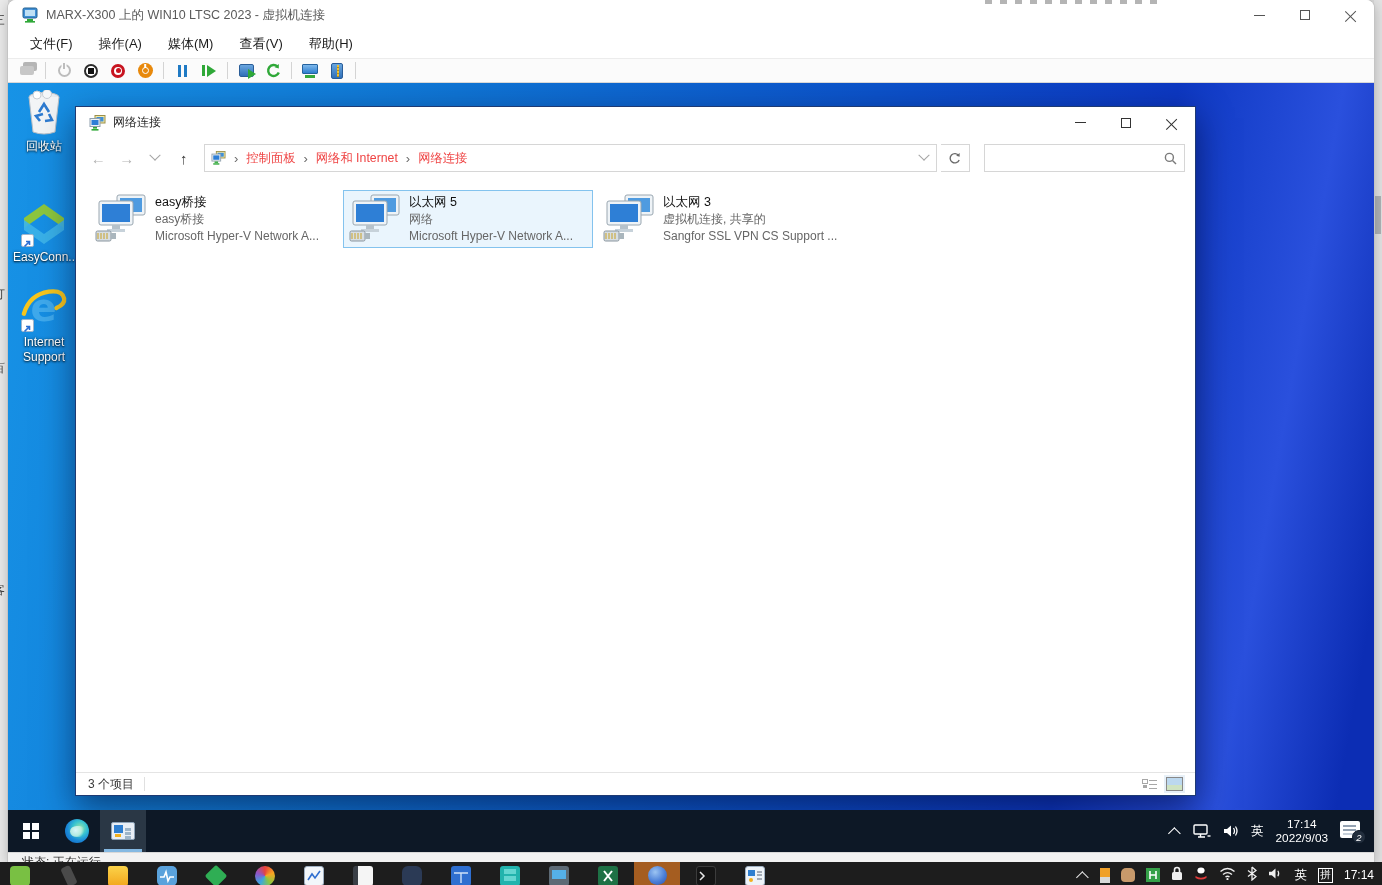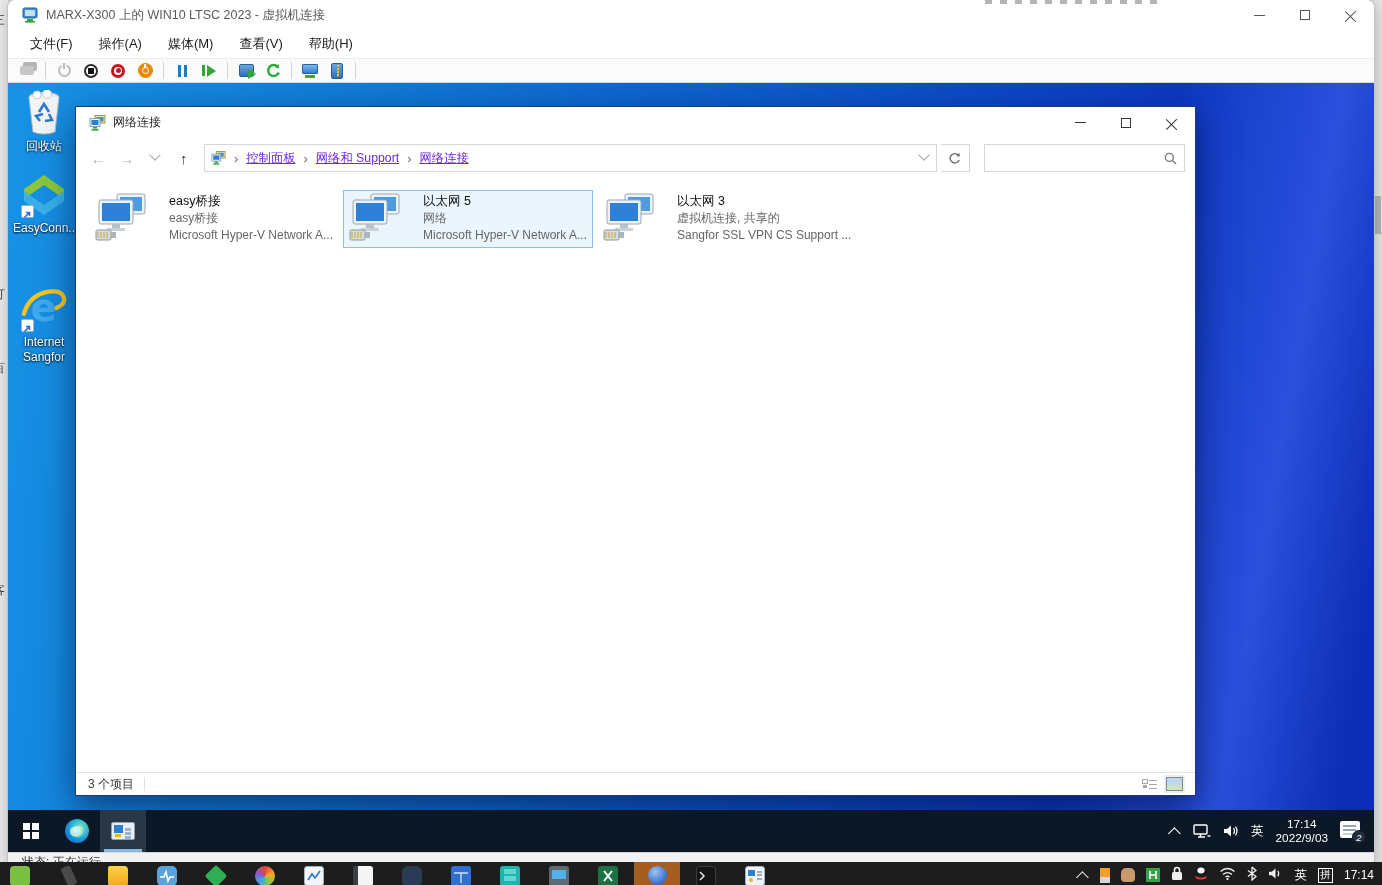--- a/index.html
+++ b/index.html
@@ -96,42 +96,42 @@
   .ex-titlebar .gl-min { background:#333; }
   .ex-titlebar .gl-close::before,.ex-titlebar .gl-close::after { background:#333; }
 
   .ex-nav { height:40px; display:flex; align-items:center; padding:0 10px; gap:4px; }
   .navbtn { width:25px; height:26px; display:flex; align-items:center; justify-content:center; font-size:15px; }
   .nav-disabled { color:#b4b4b4; }
   .nav-chev { width:8px; height:8px; border-right:1.5px solid #a4a4a4; border-bottom:1.5px solid #a4a4a4; transform:rotate(45deg) translate(-2px,-2px); }
   .nav-up { color:#3c3c3c; }
   .addrbar { width:748px; height:28px; border:1px solid #d6d6d6; display:flex; align-items:center; padding-left:6px; margin-left:4px; }
   .crumb-sep { color:#6a6a6a; font-size:13px; padding:0 8px; }
-  .crumb { font-size:12.3px; color:#6d28d9;text-decoration:underline; }
+  .crumb { font-size:12.3px; color:#ef4444; }
   .addr-chev { margin-left:auto; width:24px; display:flex; justify-content:center; }
   .refreshbtn { width:30px; height:28px; border:1px solid #d6d6d6; border-left:none; display:flex; align-items:center; justify-content:center; }
   .searchbox { width:205px; height:28px; border:1px solid #d6d6d6; margin-left:10px; display:flex; align-items:center; }
   .searchbox input { flex:1; border:none; outline:none; font-size:12px; padding:0 6px; color:#1b1b1b; background:transparent; }
   .mag { width:26px; display:flex; align-items:center; justify-content:center; }
 
   .ex-cmdbar { height:32px; display:flex; align-items:center; padding:0 14px; background:linear-gradient(#fdfeff,#f3f7fb); border-bottom:1px solid #e2e6ea; }
   .organize { display:flex; align-items:center; gap:6px; font-size:12.3px; color:#2a4a6d; }
   .caret-dn { width:0; height:0; border-left:4px solid transparent; border-right:4px solid transparent; border-top:5px solid #2a4a6d; }
   .cmd-right { margin-left:auto; display:flex; align-items:center; gap:15px; }
   .viewopt { display:flex; align-items:center; gap:5px; }
   .viewopt .grid { width:16px; height:14px; border:1px solid #98a2ac; background:
      linear-gradient(#fff,#fff) , #fff; position:relative; }
   .viewopt .grid::before { content:""; position:absolute; left:2px; top:2px; width:5px; height:4px; background:#4f8fd0; box-shadow:0 6px 0 #67b14f; }
   .viewopt .grid::after { content:""; position:absolute; left:9px; top:3px; width:5px; height:1.5px; background:#8a94a0; box-shadow:0 3px 0 #8a94a0, 0 6px 0 #8a94a0; }
   .prevpane { width:18px; height:14px; border:1px solid #5a6b7a; background:#fff; position:relative; }
   .prevpane::after { content:""; position:absolute; right:1px; top:1px; bottom:1px; width:7px; background:#7ab3e0; }
   .helpbtn { width:18px; height:18px; border-radius:50%; background:#1f74c8; color:#fff; font-size:12px; font-weight:bold; display:flex; align-items:center; justify-content:center; }
 
   .ex-content { flex:1; background:#fff; padding:12px 13px; display:flex; align-items:flex-start; gap:4px; overflow:hidden; }
-  .net-item { width:250px; height:58px; display:flex; align-items:flex-start; padding:2px 4px; border:1px solid transparent;gap:14px; }
+  .net-item { width:250px; height:58px; display:flex; align-items:center; padding:2px 4px; border:1px solid transparent; }
   .net-item.selected { background:#eaf5fd; border-color:#84c3ee; }
   .net-icon { width:54px; height:50px; flex:none; }
   .net-text { margin-left:7px; min-width:0; }
   .net-name { font-size:12.5px; color:#101010; line-height:17px; white-space:nowrap; }
   .net-status, .net-device { font-size:12px; color:#666; line-height:17px; white-space:nowrap; }
 
   .ex-status { height:23px; border-top:1px solid #e4e4e4; display:flex; align-items:center; padding:0 12px; font-size:12px; color:#3a3a3a; }
   .st-sep { width:1px; height:14px; background:#e0e0e0; margin-left:10px; }
   .st-right { margin-left:auto; display:flex; align-items:center; gap:8px; }
   .vt-details { width:16px; height:13px; position:relative; opacity:.75; }
@@ -265,21 +265,21 @@
           <g fill="none" stroke="#2e7bd0" stroke-width="2.6">
             <path d="M17 22 l5 -8 l5 8"></path>
               <path d="M27 24 l3 6 l-7 1"></path>
               <path d="M18 31 l-4 -5 l7 -2"></path>
           </g>
         </svg>
       </span>
       <span class="lbl">回收站</span>
     </div>
 
-    <div class="dicon" style="left:0; top:88px;">
+    <div class="dicon" style="left:0; top:117px;">
       <span class="art">
         <svg width="48" height="48" viewBox="0 0 48 48">
           <polygon points="4,18 24,4 44,18 44,28 24,14 4,28" fill="#8cc63e"></polygon>
           <polygon points="4,30 24,44 44,30 44,20 24,34 4,20" fill="#3db3e8" opacity="0.92"></polygon>
         </svg>
         <span class="shortcut-badge">
           <svg width="11" height="11" viewBox="0 0 11 11">
               <path d="M2.5 8.5 L7.5 3.5 M4 3.5 H7.5 V7" stroke="#2b6fd4" stroke-width="1.6" fill="none"></path>
             </svg>
         </span>
@@ -292,21 +292,21 @@
         <svg width="50" height="50" viewBox="0 0 50 50">
           <text x="11" y="38" font-size="40" font-weight="bold" fill="#3fa9ec" font-family="DejaVu Sans, sans-serif">e</text>
           <path d="M4 30 Q10 10 30 7 Q44 5 46 14 Q47 20 38 24" fill="none" stroke="#f6c51d" stroke-width="4.5" stroke-linecap="round"></path>
         </svg>
         <span class="shortcut-badge">
           <svg width="11" height="11" viewBox="0 0 11 11">
               <path d="M2.5 8.5 L7.5 3.5 M4 3.5 H7.5 V7" stroke="#2b6fd4" stroke-width="1.6" fill="none"></path>
             </svg>
         </span>
       </span>
-      <span class="lbl">Internet Sangfor</span>
+      <span class="lbl">Internet Support</span>
     </div>
 
     <div class="explorer">
 
       <div class="ex-titlebar">
         <svg width="17" height="16" viewBox="0 0 17 16">
           <rect x="6" y="0.5" width="10" height="7.5" fill="#f4e9a6" stroke="#9a8f4a"></rect>
           <rect x="7.5" y="2" width="7" height="4.5" fill="#3f8fd6"></rect>
           <rect x="1" y="3.5" width="10" height="8" fill="#eef3f7" stroke="#8fa0ad"></rect>
           <rect x="2.5" y="5" width="7" height="5" fill="#2e7fd6"></rect>
@@ -340,21 +340,21 @@
             <rect x="6" y="0.5" width="10" height="7.5" fill="#f4e9a6" stroke="#9a8f4a"></rect>
             <rect x="7.5" y="2" width="7" height="4.5" fill="#3f8fd6"></rect>
             <rect x="1" y="3.5" width="10" height="8" fill="#eef3f7" stroke="#8fa0ad"></rect>
             <rect x="2.5" y="5" width="7" height="5" fill="#2e7fd6"></rect>
             <rect x="4" y="12" width="4" height="1.6" fill="#2fa838"></rect>
               <rect x="2.5" y="14" width="7" height="1.6" fill="#2fa838"></rect>
           </svg>
           <span class="crumb-sep">›</span>
           <span class="crumb">控制面板</span>
           <span class="crumb-sep">›</span>
-          <span class="crumb">网络和 Support</span>
+          <span class="crumb">网络和 Internet</span>
           <span class="crumb-sep">›</span>
           <span class="crumb">网络连接</span>
           <span class="addr-chev">
               <i class="nav-chev"></i>
             </span>
         </div>
         <span class="refreshbtn">
           <svg width="13" height="13" viewBox="0 0 14 14">
               <path d="M11.5 4 A5 5 0 1 0 12 8.5" fill="none" stroke="#6b6b6b" stroke-width="1.5"></path>
               <path d="M12.5 1.2 L12.5 5 L8.8 4 Z" fill="#6b6b6b"></path>

